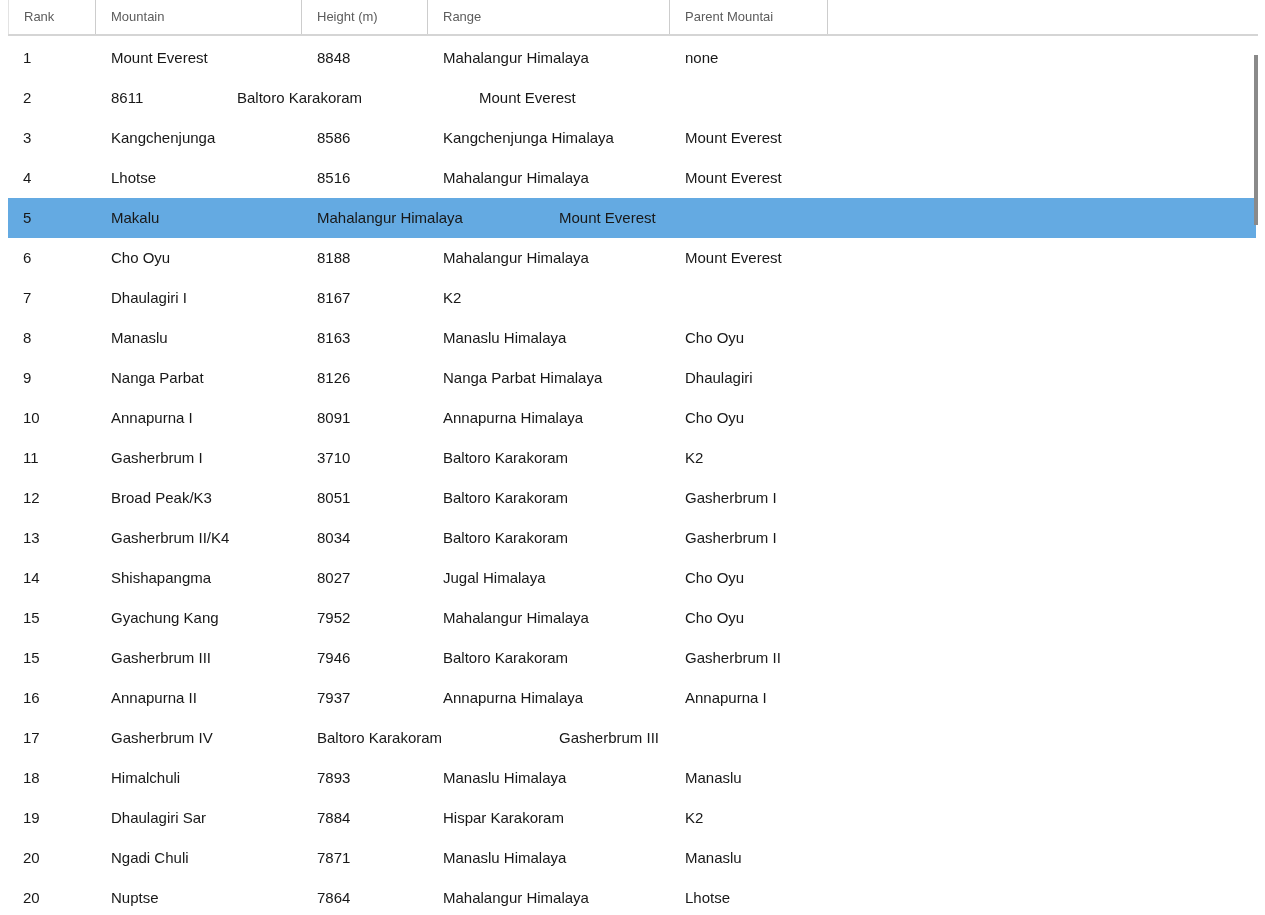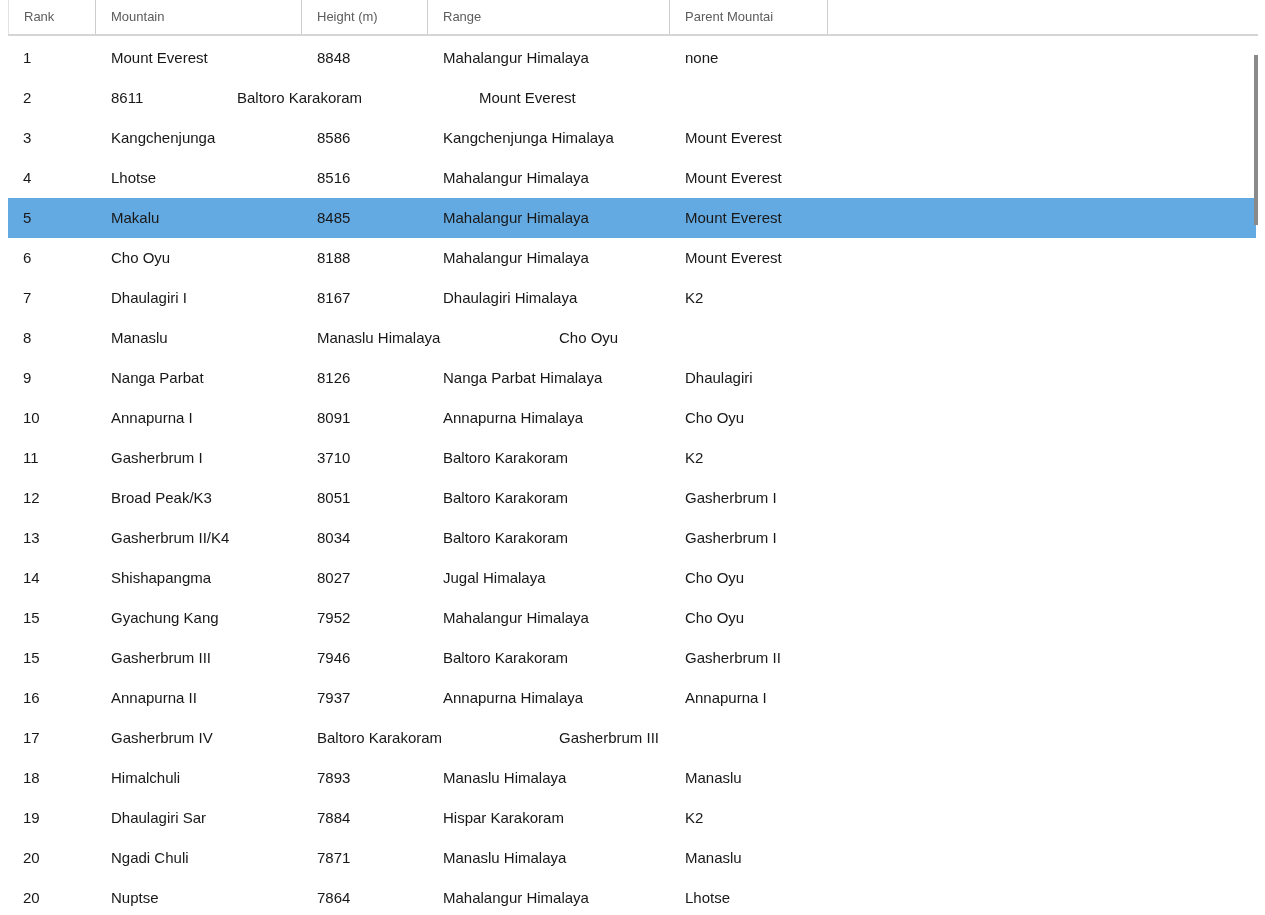--- a/index.html
+++ b/index.html
@@ -99,44 +99,43 @@
         <div class="cell c0">4</div>
         <div class="cell c1">Lhotse</div>
         <div class="cell c2">8516</div>
         <div class="cell c3">Mahalangur Himalaya</div>
         <div class="cell c4">Mount Everest</div>
         <div class="cell cfill"></div>
       </div>
       <div class="row selected">
         <div class="cell c0">5</div>
         <div class="cell c1">Makalu</div>
-        <div class="cell c2">8485</div>
         <div class="cell c3">Mahalangur Himalaya</div>
         <div class="cell c4">Mount Everest</div>
         <div class="cell cfill"></div>
       </div>
       <div class="row">
         <div class="cell c0">6</div>
         <div class="cell c1">Cho Oyu</div>
         <div class="cell c2">8188</div>
         <div class="cell c3">Mahalangur Himalaya</div>
         <div class="cell c4">Mount Everest</div>
         <div class="cell cfill"></div>
       </div>
       <div class="row">
         <div class="cell c0">7</div>
         <div class="cell c1">Dhaulagiri I</div>
         <div class="cell c2">8167</div>
-        <div class="cell c3">Dhaulagiri Himalaya</div>
         <div class="cell c4">K2</div>
         <div class="cell cfill"></div>
       </div>
       <div class="row">
         <div class="cell c0">8</div>
         <div class="cell c1">Manaslu</div>
+        <div class="cell c2">8163</div>
         <div class="cell c3">Manaslu Himalaya</div>
         <div class="cell c4">Cho Oyu</div>
         <div class="cell cfill"></div>
       </div>
       <div class="row">
         <div class="cell c0">9</div>
         <div class="cell c1">Nanga Parbat</div>
         <div class="cell c2">8126</div>
         <div class="cell c3">Nanga Parbat Himalaya</div>
         <div class="cell c4">Dhaulagiri</div>

